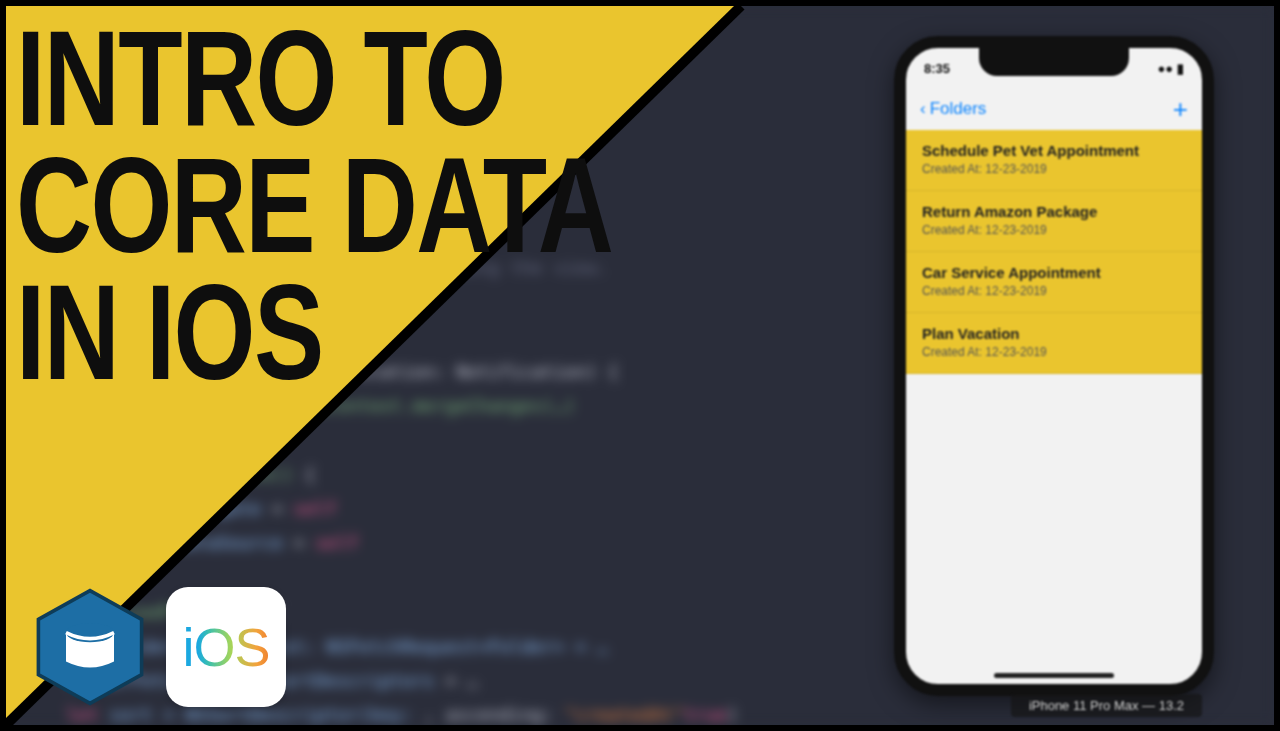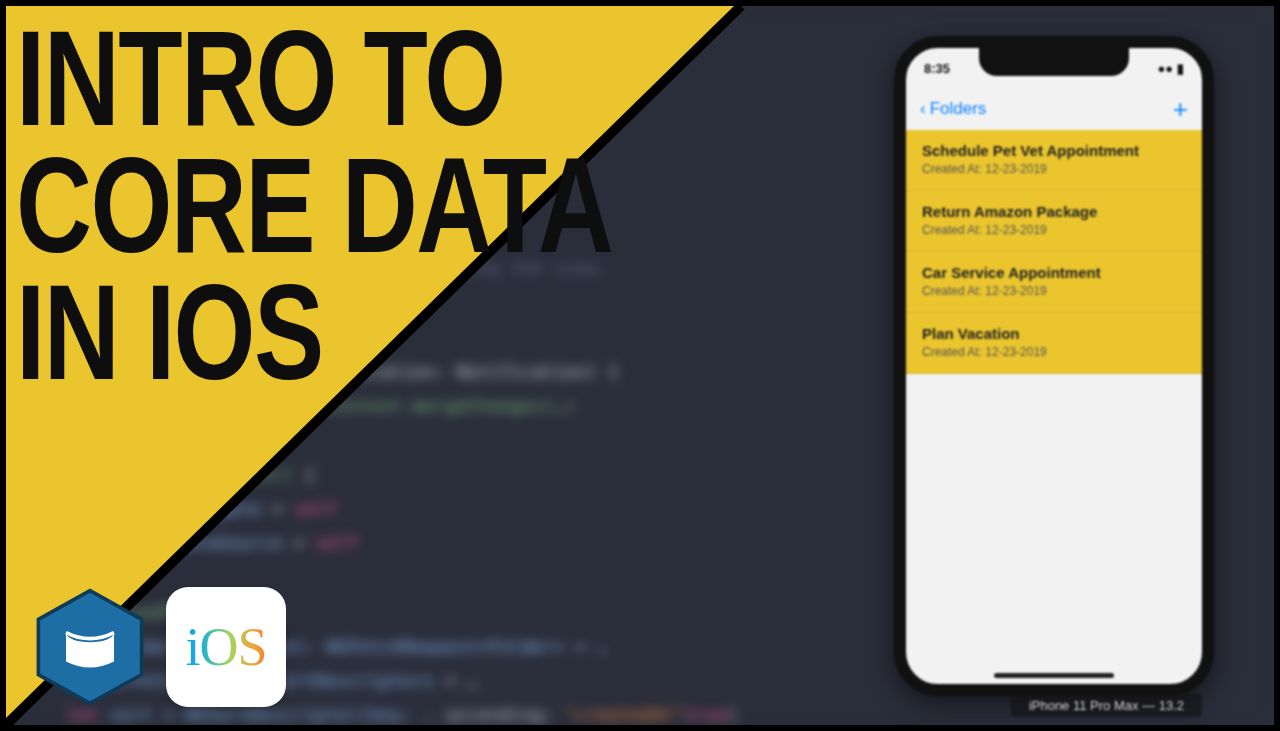--- a/index.html
+++ b/index.html
@@ -74,21 +74,21 @@
 }
 .hex-badge svg { width: 100%; height: 100%; }
 .ios-badge {
   width: 120px; height: 120px;
   background: #fff;
   border-radius: 22px;
   display: flex; align-items: center; justify-content: center;
   box-shadow: 0 2px 6px rgba(0,0,0,.15);
 }
 .ios-badge .ios-text {
-  font-family: Liberation Serif, serif;
+  font-family: Liberation Sans, sans-serif;
   font-weight: 300;
   font-size: 54px;
   background: linear-gradient(90deg,#1ba8e0 0%,#1ba8e0 18%,#3bbfae 30%,#a3d55b 55%,#f3a23c 85%,#ef7f2f 100%);
   -webkit-background-clip: text;
   background-clip: text;
   color: transparent;
   letter-spacing: -1px;
 }
 
 

